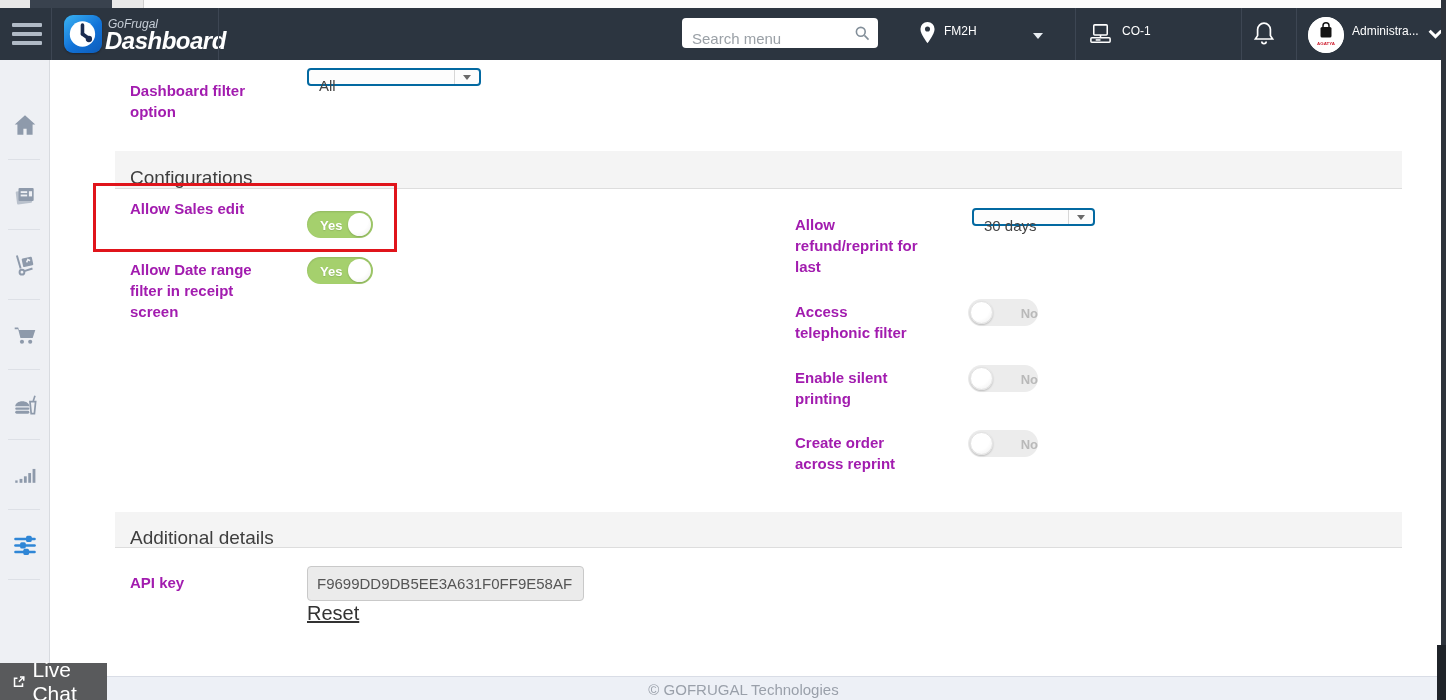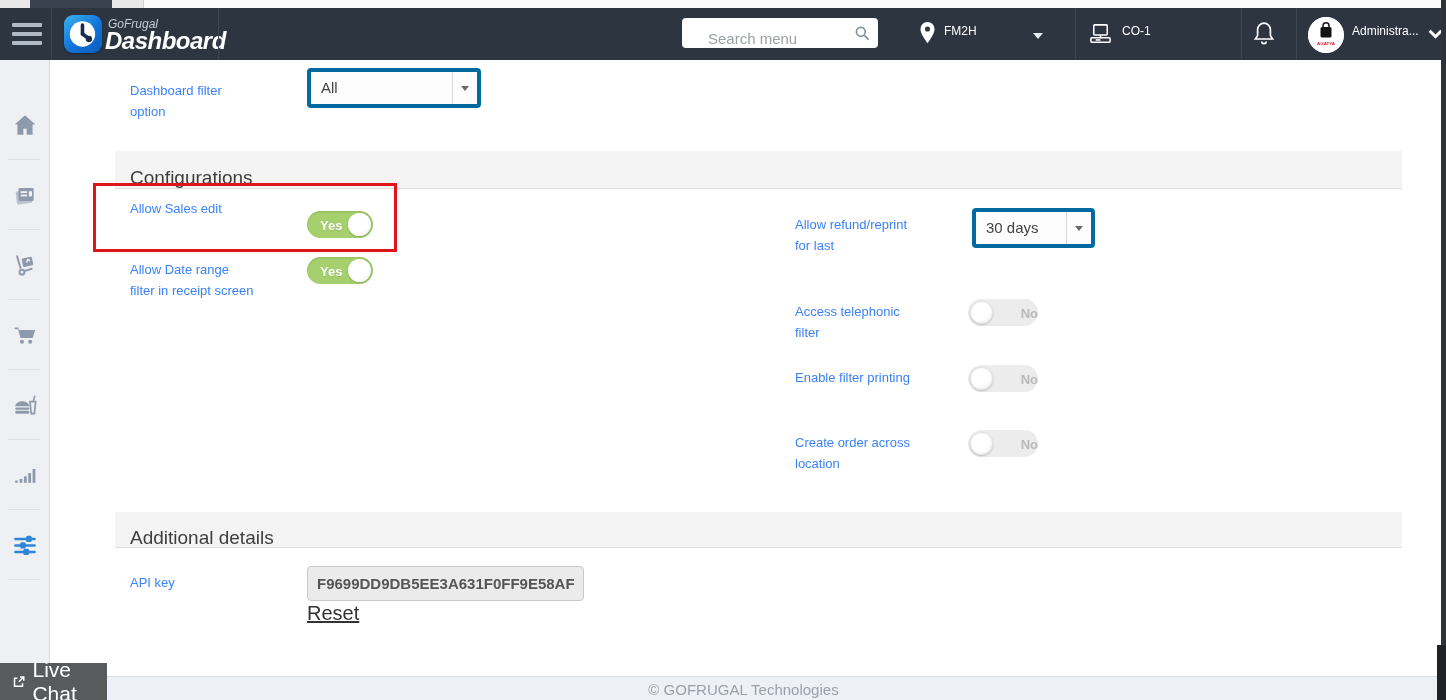--- a/index.html
+++ b/index.html
@@ -14,58 +14,58 @@
 
   
   .topbar { left:0; top:8px; width:1446px; height:52px; background:#2c3540; z-index:4; }
   .tb-divider { position:absolute; top:0; width:1px; height:52px; background:#3d4653; }
   .hamburger { position:absolute; left:12px; top:15px; width:30px; height:22px; display:flex; flex-direction:column; justify-content:space-between; cursor:pointer; }
   .hamburger span { display:block; height:4px; border-radius:1px; background:#b0bac6; }
   .logo-sq { position:absolute; left:64px; top:7px; width:38px; height:38px; border-radius:9px; background:linear-gradient(140deg,#3bb3f2 0%,#1172d8 55%,#0d5cba 100%); box-shadow:0 1px 2px rgba(0,0,0,.3); }
   .brand-small { position:absolute; left:108px; top:9px; font-size:12px; font-style:italic; color:#c7cfd8; }
   .brand-big { position:absolute; left:105px; top:19px; font-size:24px; font-style:italic; font-weight:bold; color:#fff; letter-spacing:-.5px; }
   .searchbox { position:absolute; left:682px; top:10px; width:196px; height:30px; background:#fff; border-radius:4px; }
-  .searchbox input { position:absolute; left:0; top:0; width:168px; height:41px; border:none; outline:none; background:transparent; padding:0 0 0 26px; font-size:15px; color:#333; font-family:"Liberation Sans", sans-serif; }
+  .searchbox input { position:absolute; left:0; top:0; width:168px; height:41px; border:none; outline:none; background:transparent; padding:0 0 0 10px; font-size:15px; color:#333; font-family:"Liberation Sans", sans-serif; }
   .searchbox input::placeholder { color:#9aa0a6; }
   .searchbox .mag { position:absolute; right:8px; top:7px; width:16px; height:16px; }
   .tb-text { position:absolute; top:16px; font-size:12px; color:#fff; }
   .loc-caret { position:absolute; left:1033px; top:25px; width:0; height:0; border:5px solid transparent; border-top:6px solid #e8edf2; }
   .avatar { position:absolute; left:1308px; top:9px; width:36px; height:36px; border-radius:50%; background:#fff; overflow:hidden; }
   .chev { position:absolute; left:1428px; top:21px; width:15px; height:10px; }
 
   
   .sidebar { left:0; top:60px; width:50px; height:640px; background:#eef0f4; border-right:1px solid #d8dbe0; z-index:2; }
   .side-item { height:70px; position:relative; display:flex; align-items:center; justify-content:center; cursor:pointer; }
   .side-item:first-child { margin-top:30px; }
   .side-item::after { content:""; position:absolute; bottom:0; left:8px; right:9px; border-bottom:1px solid #dde0e6; }
   .side-item svg { width:26px; height:26px; }
 
   
-  .field-label { position:absolute; font-size:13px; color:#3b82f6; line-height:21px; }
+  .field-label { position:absolute; font-size:15px; color:#a21caf; line-height:21px;font-weight:bold; }
   .section-band { position:absolute; left:115px; width:1287px; background:#f4f4f4; border-bottom:1px solid #dddddd; display:flex; align-items:center; }
   .section-band .sec-title { font-size:19px; color:#3e3e3e; padding-left:15px;margin-top:16px; }
 
-  .dropdown { position:absolute; height:40px; background:#fdfdfd; border:4px solid #0369a1; border-radius:4px; cursor:pointer; }
+  .dropdown { position:absolute; height:18px; background:#fdfdfd; border:2px solid #0369a1; border-radius:4px; cursor:pointer; }
   .dd-value { position:absolute; left:10px; top:0; line-height:31px; font-size:15px; color:#444; }
   .dd-caret { position:absolute; right:0; top:0; width:25px; height:100%; border-left:1px solid #d7d7d7; display:flex; align-items:center; justify-content:center; }
   .dd-caret i { width:0; height:0; border:4px solid transparent; border-top:5px solid #6a6a6a; margin-top:4px; }
 
   .toggle { position:absolute; height:27px; border-radius:14px; cursor:pointer;text-align:right; }
   .toggle .knob { position:absolute; top:2px; width:23px; height:23px; border-radius:50%; background:radial-gradient(circle at 35% 30%,#ffffff 55%,#ececec); box-shadow:0 1px 2px rgba(0,0,0,.2); }
   .toggle .t-label { position:absolute; top:50%; transform:translateY(-50%); font-size:13px; font-weight:bold; }
   .toggle.yes { width:66px; background:#a5d06d; box-shadow:inset 0 1px 2px rgba(0,0,0,.12); }
   .toggle.yes .knob { right:2px; }
   .toggle.yes .t-label { left:13px; color:#fff; text-shadow:0 1px 1px rgba(0,0,0,.12); }
   .toggle.no { width:70px; background:#ececec; }
   .toggle.no .knob { left:2px; border:1px solid #e2e2e2; }
   .toggle.no .t-label { right:0; color:#b9b9b9; }
 
   .hl-box { position:absolute; left:93px; top:183px; width:304px; height:69px; border:3px solid #e0141b; z-index:3; pointer-events:none; }
 
-  .api-input { position:absolute; left:307px; top:566px; width:277px; height:35px; background:#ebebeb; border:1px solid #c9c9c9; border-radius:4px; font-size:15px; color:#555; padding:0 9px; font-family:"Liberation Sans", sans-serif; white-space:nowrap; overflow:hidden;font-weight:bold; }
+  .api-input { position:absolute; left:307px; top:566px; width:277px; height:35px; background:#ebebeb; border:1px solid #c9c9c9; border-radius:4px; font-size:15px; color:#555; padding:0 9px; font-family:"Liberation Sans", sans-serif; white-space:nowrap; overflow:hidden; }
   .reset-link { position:absolute; left:307px; top:602px; font-size:20px; color:#333; text-decoration:underline; cursor:pointer; }
 
   
   .footer { left:50px; top:676px; width:1387px; height:24px; background:#edf0f6; border-top:1px solid #d9dde6; text-align:center; z-index:1; }
   .footer span { font-size:15px; color:#9aa0aa; line-height:26px; }
 
   .live-chat { left:0; top:663px; width:107px; height:37px; background:#595a5c; color:#fff; display:flex; align-items:center; gap:7px; padding-left:12px; cursor:pointer; z-index:6; }
   .live-chat span { font-size:21px; }
 
   
@@ -245,27 +245,27 @@
       <i></i>
     </span>
 </div>
 
 <div class="field-label" style="left:795px; top:301px; width:126px">Access telephonic filter</div>
 <div class="toggle no" style="left:968px; top:299px">
   <span class="t-label">No</span>
   <span class="knob"></span>
 </div>
 
-<div class="field-label" style="left:795px; top:367px; width:126px">Enable filter printing</div>
+<div class="field-label" style="left:795px; top:367px; width:126px">Enable silent printing</div>
 <div class="toggle no" style="left:968px; top:365px">
   <span class="t-label">No</span>
   <span class="knob"></span>
 </div>
 
-<div class="field-label" style="left:795px; top:432px; width:126px">Create order across location</div>
+<div class="field-label" style="left:795px; top:432px; width:126px">Create order across reprint</div>
 <div class="toggle no" style="left:968px; top:430px">
   <span class="t-label">No</span>
   <span class="knob"></span>
 </div>
 
 <div class="section-band" style="top:512px; height:36px">
   <span class="sec-title">Additional details</span>
 </div>
 
 <div class="field-label" style="left:130px; top:572px">API key</div>

